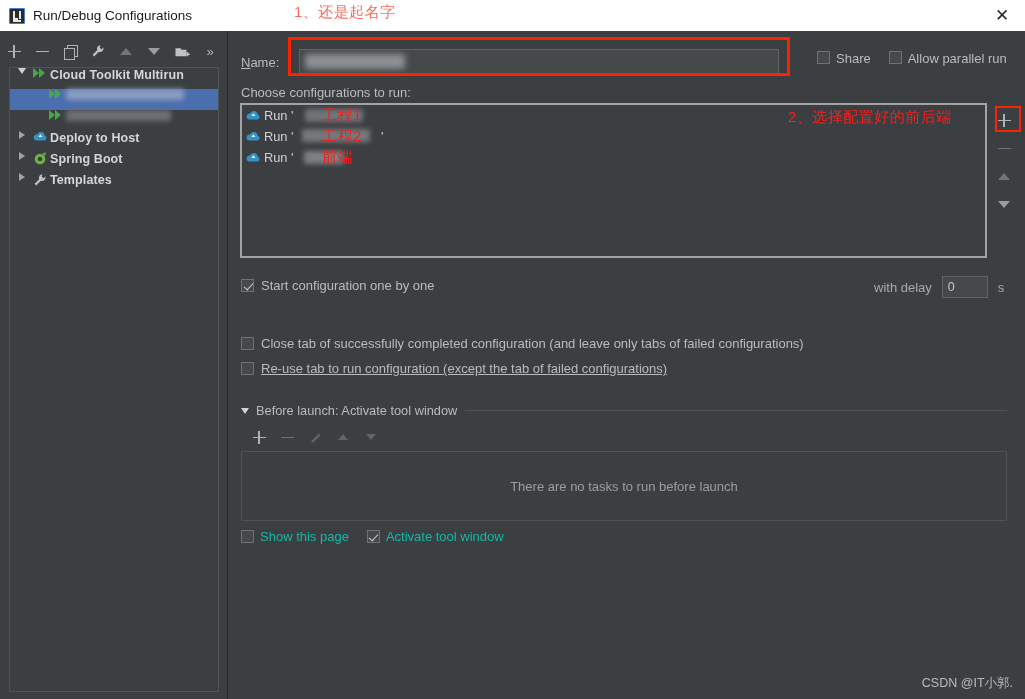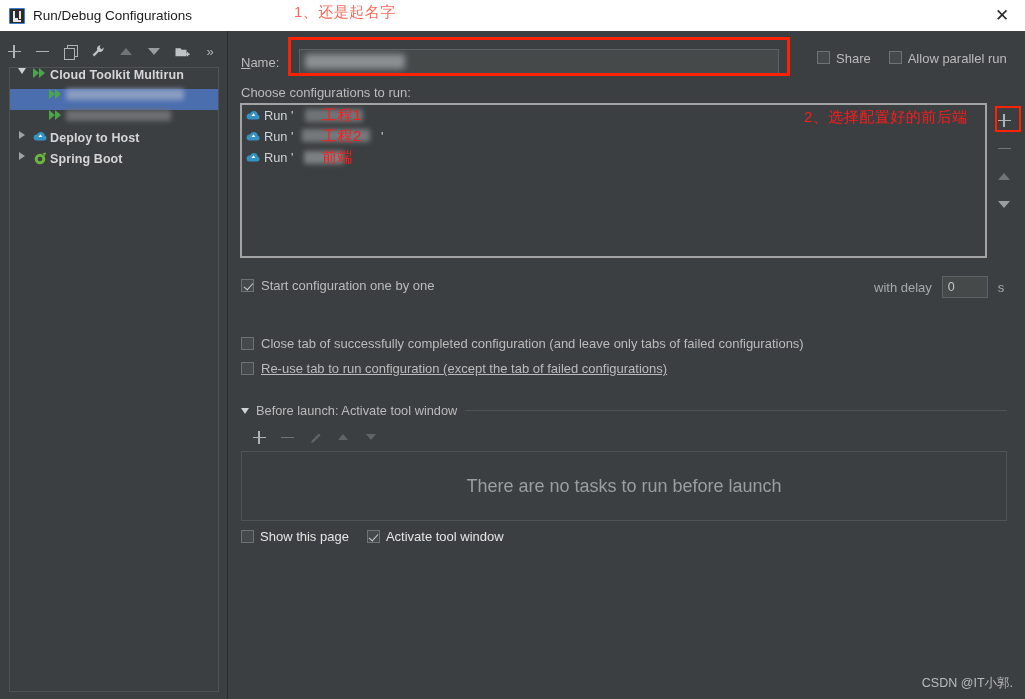--- a/index.html
+++ b/index.html
@@ -292,21 +292,20 @@
     position: absolute; left: 995px; top: 106px;
     width: 26px; height: 26px;
     border: 2.5px solid #ff2200;
     pointer-events: none;
   }
   .annot-right {
     position: absolute; left: 788px; top: 108px;
     font-size: 15px; color: #ff1a1a;
     white-space: nowrap;
     letter-spacing: 0.5px;
-    margin-left: 16px;
   }
 
   .opt-row {
     position: absolute; left: 12px;
     display: flex; align-items: center;
     font-size: 13px; color: #bbbbbb;
     white-space: nowrap;
   }
   .opt-row .cb { margin-right: 7px; }
 
@@ -353,26 +352,26 @@
   .ic-up-s { width: 0; height: 0; border-left: 5.5px solid transparent; border-right: 5.5px solid transparent; border-bottom: 6.5px solid #5f6466; }
   .ic-down-s { width: 0; height: 0; border-left: 5.5px solid transparent; border-right: 5.5px solid transparent; border-top: 6.5px solid #5f6466; }
 
   .tasks-box {
     position: absolute; left: 12px; top: 420px;
     width: 766px; height: 70px;
     border: 1px solid #4f5356;
     background: #3c3f41;
     display: flex; align-items: center; justify-content: center;
   }
-  .tasks-empty { font-size: 18px; color: #9a9ea1; }
+  .tasks-empty { font-size: 13px; color: #9a9ea1; }
 
   .bottom-row {
     position: absolute; left: 12px; top: 498px;
     display: flex; align-items: center;
-    font-size: 13px; color: #e5e5e5;
+    font-size: 13px; color: #14b8a6;
   }
 
   .watermark {
     position: absolute; right: 12px; bottom: 7px;
     font-size: 12.5px; color: #b9bcbe;
     white-space: nowrap;
   }
 </style>
 </head>
 <body>
@@ -476,20 +475,31 @@
         <span class="t-icon">
           <svg width="15" height="13" viewBox="0 0 15 13">
               <circle cx="7" cy="7" r="5.3" fill="#6db33f"></circle>
               <circle cx="7" cy="7" r="2.3" fill="#3c3f41"></circle>
               <path d="M9.5 1.2l3.6-0.6-1.2 3.3z" fill="#6db33f"></path>
             </svg>
         </span>
         <span class="t-label">Spring Boot</span>
       </div>
 
+      <div class="tree-row" style="padding-left:4px;">
+        <span class="t-arrow">
+            <span class="arrow-right"></span>
+          </span>
+        <span class="t-icon">
+          <svg width="14" height="14" viewBox="0 0 14 14">
+              <path d="M9.5 1.2a3.6 3.6 0 0 0-3.3 5l-4.6 4.6 1.6 1.6 4.6-4.6a3.6 3.6 0 0 0 4.6-4.5L10.6 5.5 8.7 3.6z" fill="#c0c3c5"></path>
+            </svg>
+        </span>
+        <span class="t-label">Templates</span>
+      </div>
     </div>
   </div>
 
   <div class="rightpanel">
 
     <div class="name-row">
       <span class="name-label"><u>N</u>ame:</span>
       <div class="name-field">
         <span class="name-blur"></span>
       </div>

